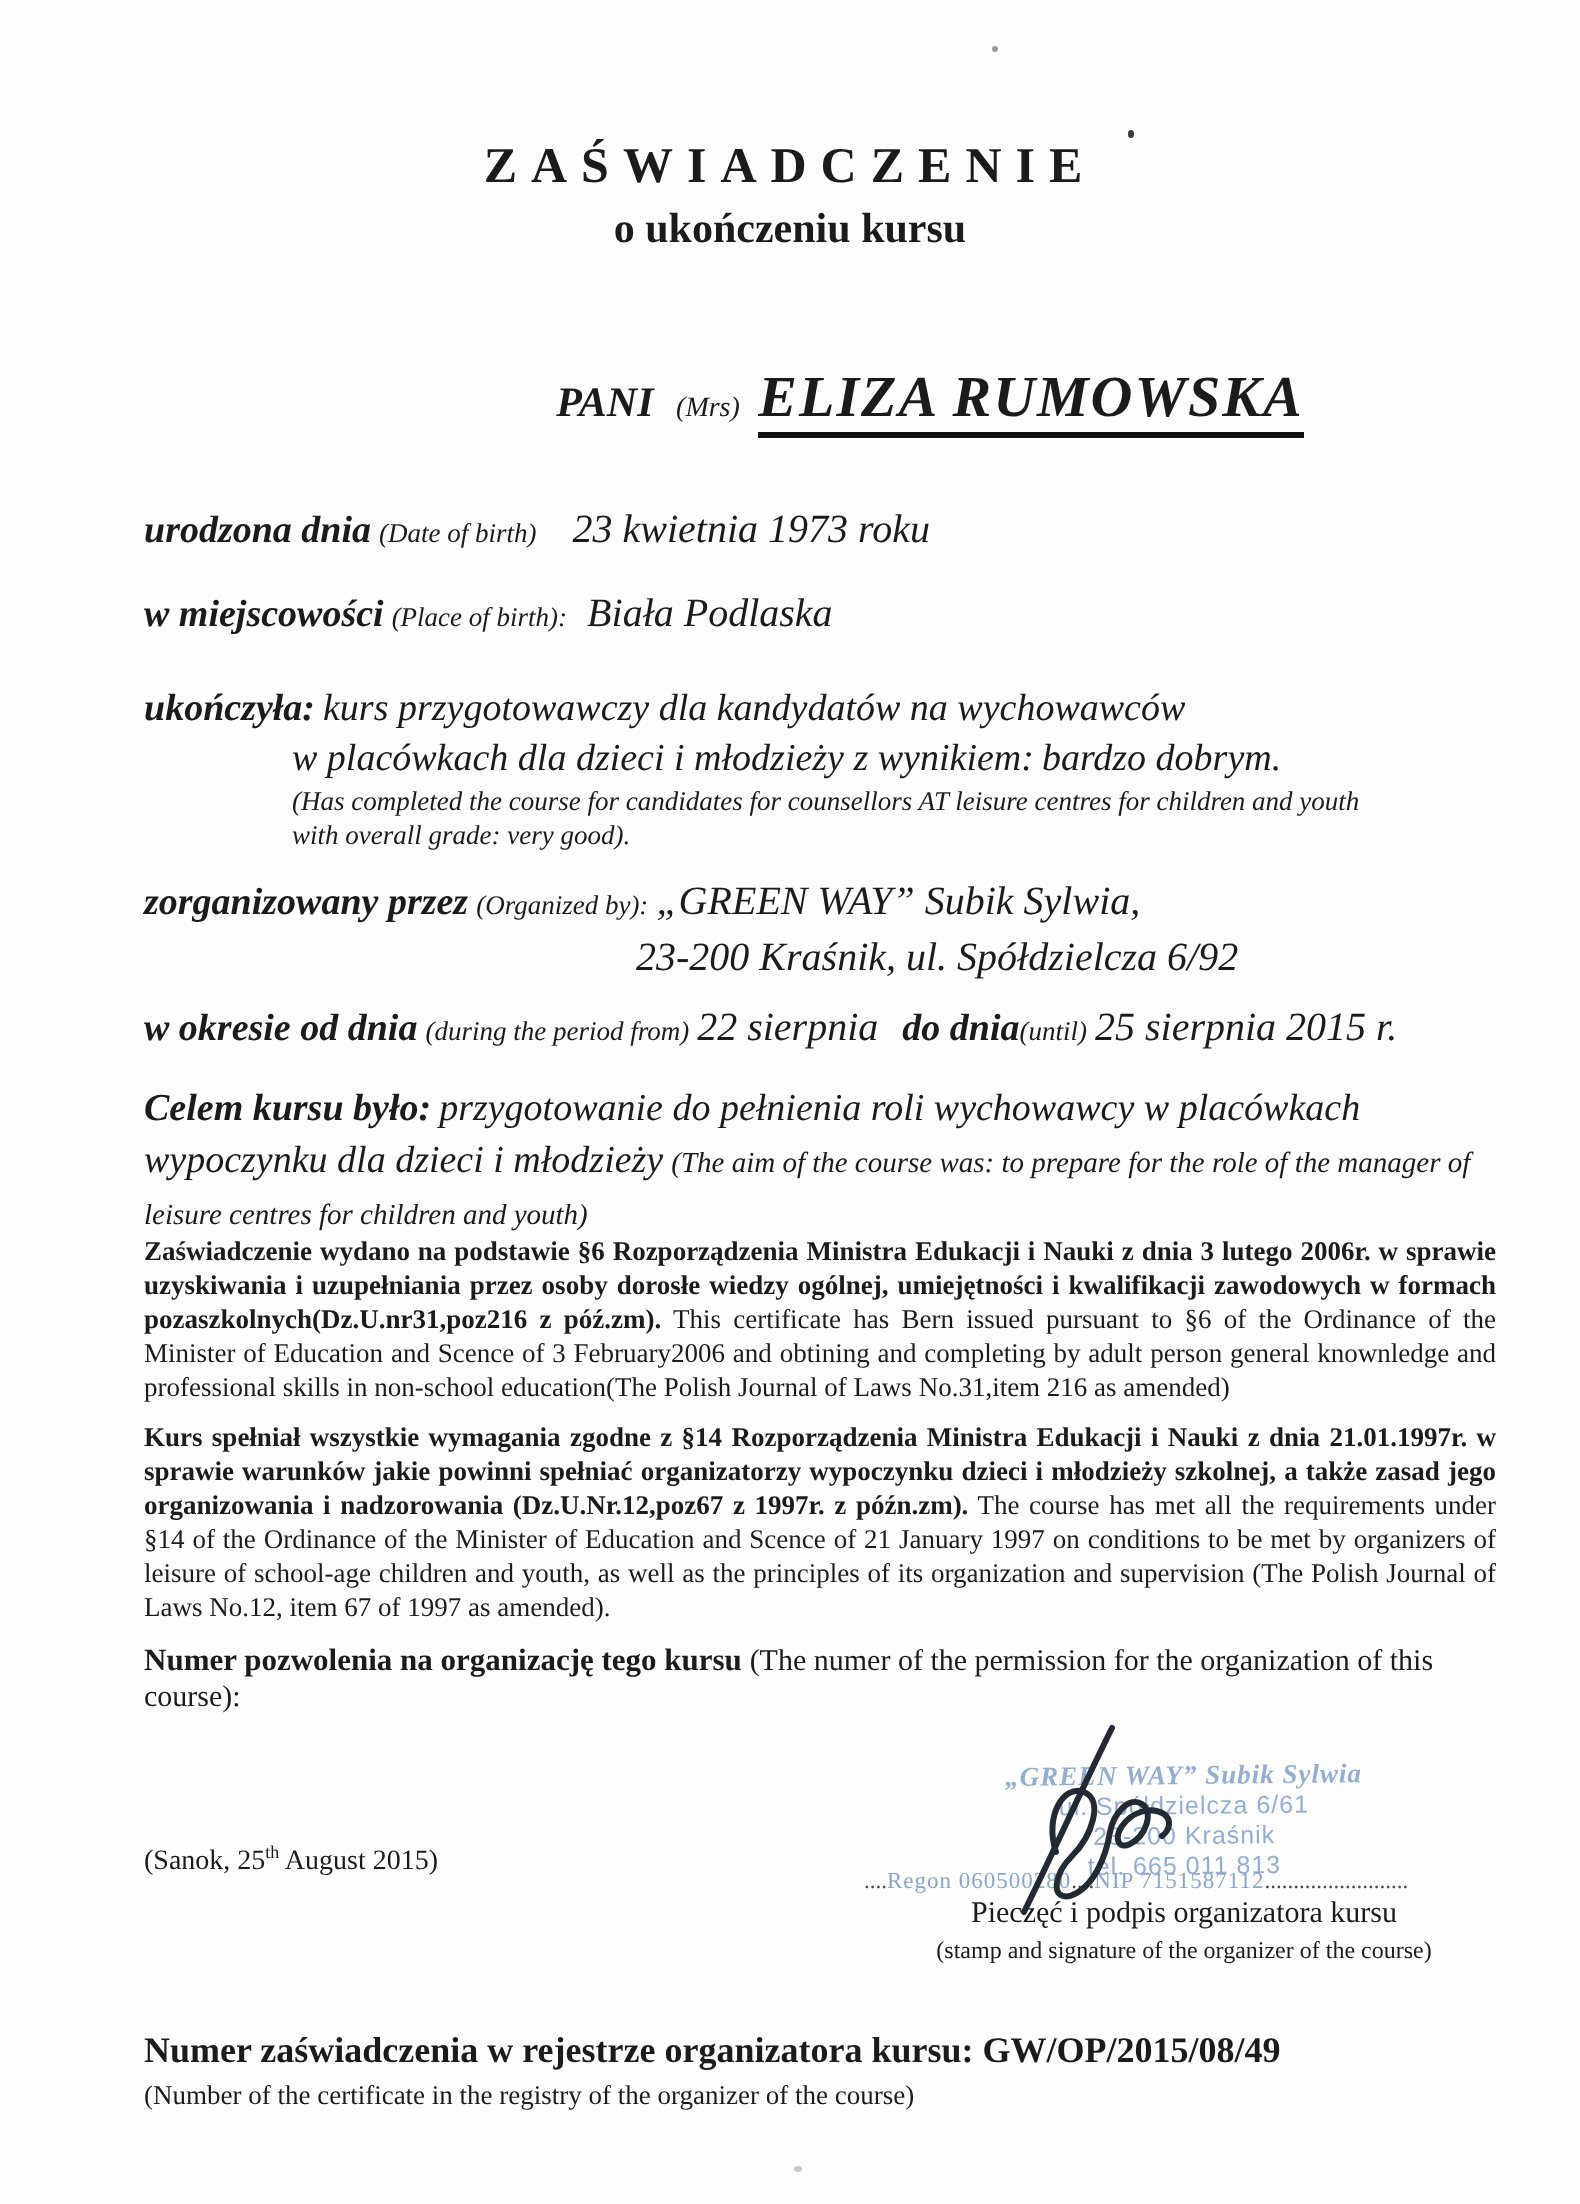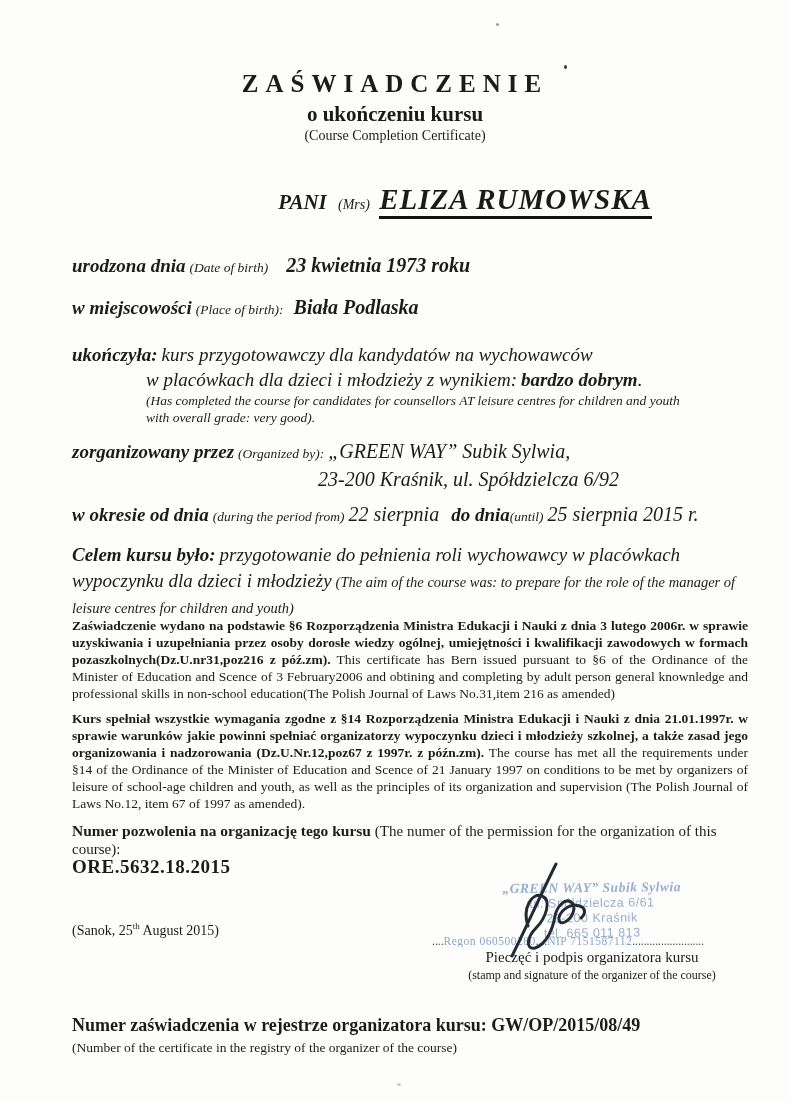--- a/index.html
+++ b/index.html
@@ -18,21 +18,21 @@
   .b{font-weight:bold;}
   .doc-title{font-size:25px;font-weight:bold;letter-spacing:7px;}
   .doc-subtitle{font-size:21px;font-weight:bold;}
   .doc-subtitle-en{font-size:14px;}
   .recipient-line{padding-left:70px;font-size:21px;}
   .recipient-salutation{font-size:21px;}
   .recipient-salutation-en{font-size:14px;font-style:italic;margin:0 4px 0 6px;}
   .recipient-name{font-size:29px;font-weight:bold;font-style:italic;border-bottom:3px solid #111;padding-bottom:1px;letter-spacing:1px;}
   .field-label{font-size:19px;font-weight:bold;font-style:italic;}
   .field-label-en{font-size:13.5px;font-style:italic;}
-  .field-value{font-size:20px;font-weight:bold;font-style:italic;}
+  .field-value{font-size:20px;font-weight:normal;font-style:italic;}
   .course-text{font-size:19px;font-style:italic;}
   .course-en{font-size:13.5px;font-style:italic;}
   .org-name{font-size:20px;font-style:italic;}
   .period-value{font-size:20px;font-style:italic;}
   .aim-block{width:684px;line-height:25px;}
   .aim-en{font-size:14.5px;font-style:italic;}
   .legal{width:676px;font-size:13.5px;line-height:17px;text-align:justify;}
   .permission-label{width:676px;font-size:15.5px;line-height:18px;}
   .permission-label .en{font-weight:normal;font-size:15px;}
   .permission-number{font-size:19px;font-weight:bold;letter-spacing:0.5px;}
@@ -50,21 +50,20 @@
   .speck{border-radius:50%;}
   sup{font-size:9px;}
 </style>
 </head>
 <body>
 
 <div class="page">
 
   <div class="abs center doc-title" style="top:70px;">ZAŚWIADCZENIE</div>
   <div class="abs center doc-subtitle" style="top:102px;">o ukończeniu kursu</div>
-  <div class="abs center doc-subtitle-en" style="top:128px;">(Course Completion Certificate)</div>
 
   <div class="abs center recipient-line" style="top:183px;">
     <span class="bi recipient-salutation">PANI</span>
     <span class="recipient-salutation-en">(Mrs)</span>
     <span class="recipient-name">ELIZA RUMOWSKA</span>
   </div>
 
   <div class="abs" style="left:72px;top:254px;">
     <span class="field-label">urodzona dnia</span>
     <span class="field-label-en">(Date of birth)</span>
@@ -114,21 +113,20 @@
   </div>
   <div class="abs legal" style="left:72px;top:710px;">
     <span class="b">Kurs spełniał wszystkie wymagania zgodne z §14 Rozporządzenia Ministra Edukacji i Nauki z dnia 21.01.1997r. w sprawie warunków jakie powinni spełniać organizatorzy wypoczynku dzieci i młodzieży szkolnej, a także zasad jego organizowania i nadzorowania (Dz.U.Nr.12,poz67 z 1997r. z późn.zm).</span>
     <span>The course has met all the requirements under §14 of the Ordinance of the Minister of Education and Scence of 21 January 1997 on conditions to be met by organizers of leisure of school-age children and youth, as well as the principles of its organization and supervision (The Polish Journal of Laws No.12, item 67 of 1997 as amended).</span>
   </div>
 
   <div class="abs permission-label" style="left:72px;top:822px;">
     <span class="b">Numer pozwolenia na organizację tego kursu</span>
     <span class="en">(The numer of the permission for the organization of this course):</span>
   </div>
-  <div class="abs permission-number" style="left:72px;top:856px;">ORE.5632.18.2015</div>
 
   <div class="abs issue-place-en" style="left:72px;top:921px;">
     <span>(Sanok, 25</span><sup>th</sup><span> August 2015)</span>
   </div>
 
   <div class="abs stamp" style="left:432px;top:880px;">
     <div class="stamp-line1">„GREEN WAY” Subik Sylwia</div>
     <div class="stamp-addr">ul. Spółdzielcza 6/61</div>
     <div class="stamp-addr">23-200 Kraśnik</div>
     <div class="stamp-addr">tel. 665 011 813</div>

